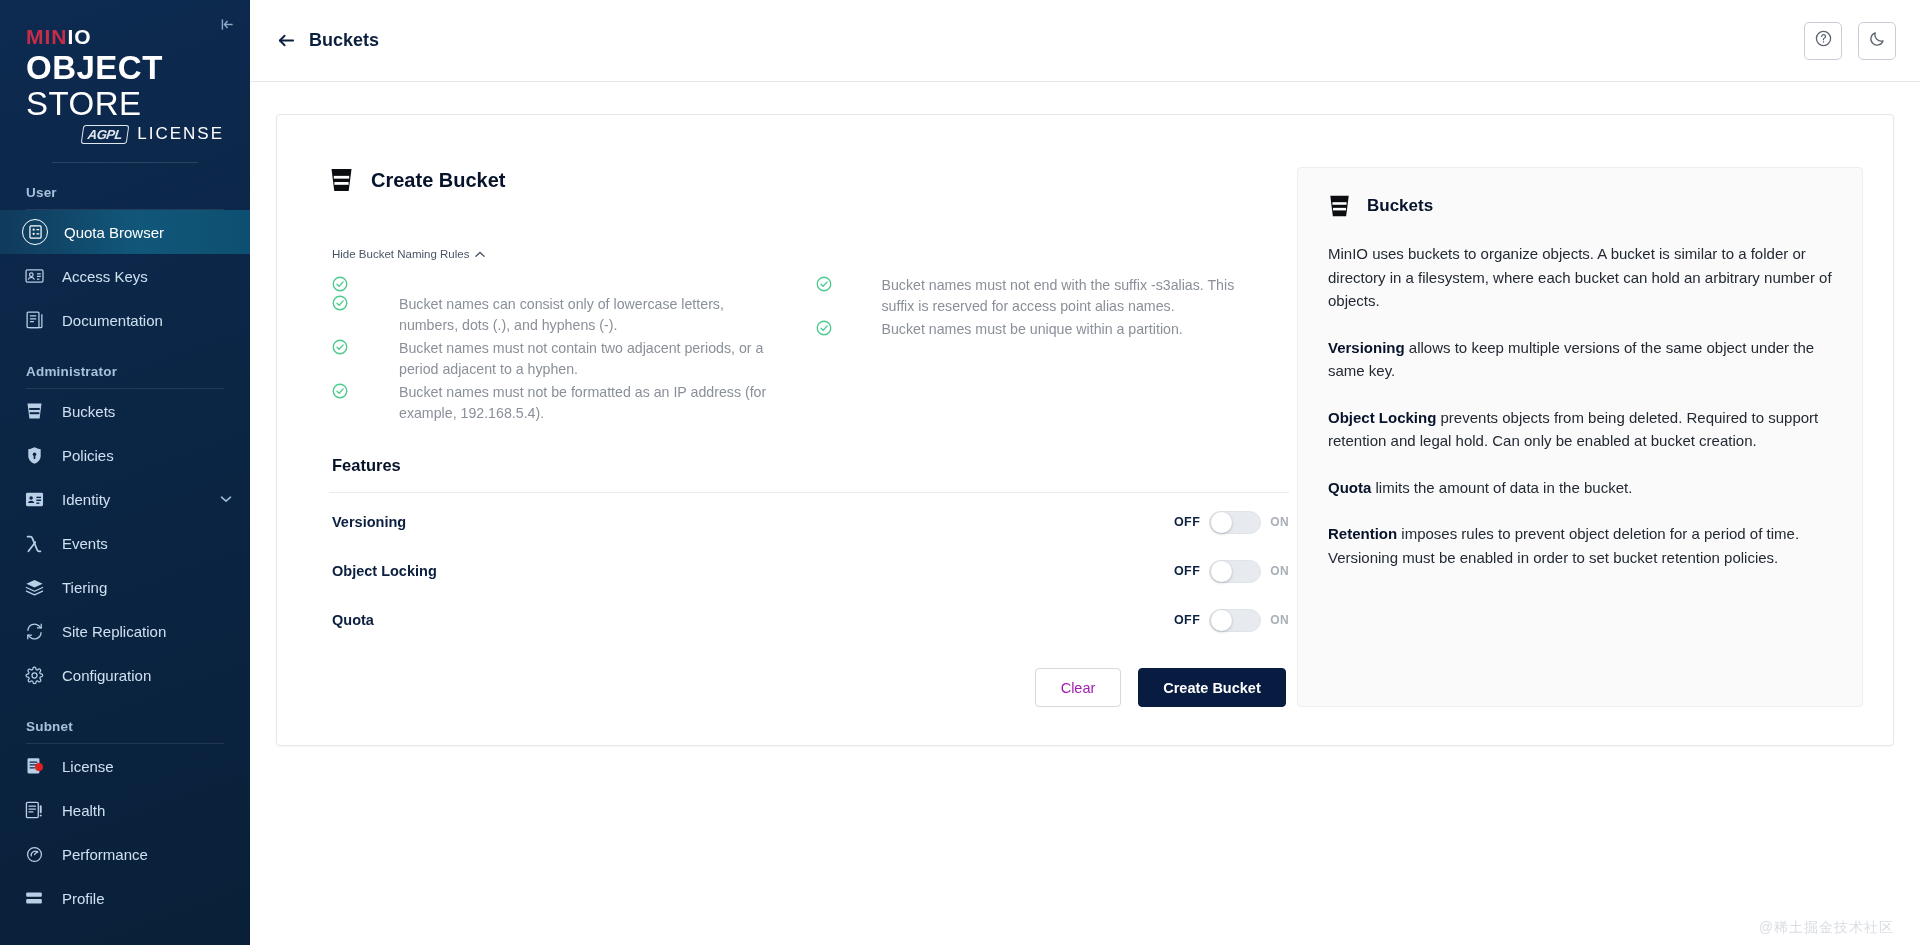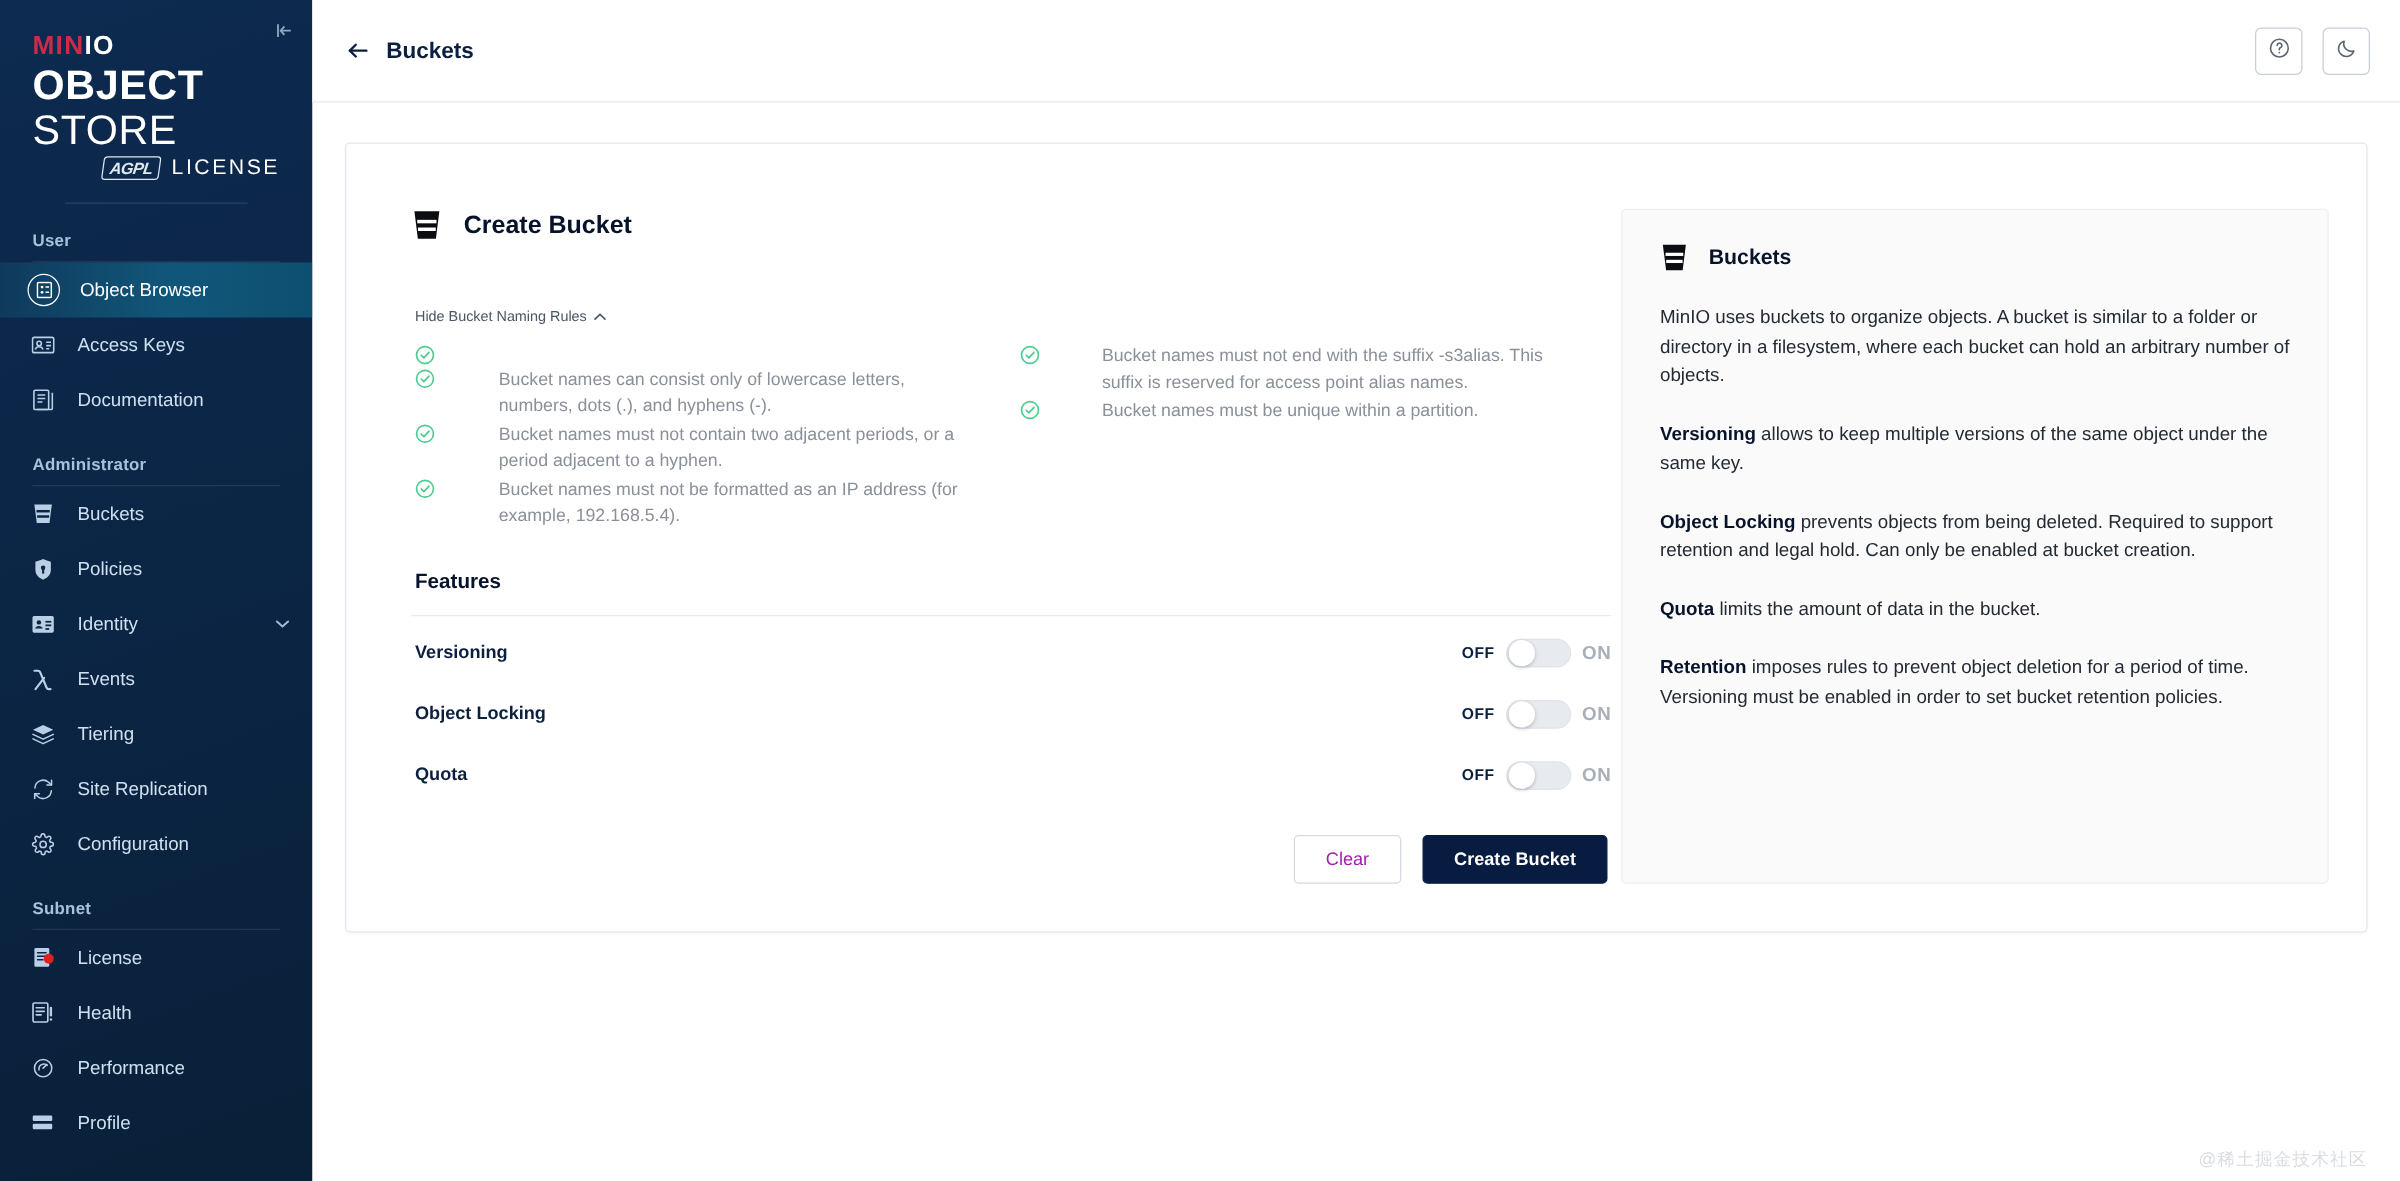--- a/index.html
+++ b/index.html
@@ -155,21 +155,21 @@
   .features-title { font-size: 16.5px; font-weight: bold; color: #06132b; padding-left: 3px; }
   .features-rule { height: 1px; background: #e7eaee; margin-top: 17px; }
 
   .toggle-row {
     display: flex; align-items: center; height: 40px;
     padding-left: 3px; margin-top: 9px;
   }
   .toggle-label { font-size: 14.5px; font-weight: bold; color: #0b1f3f; flex: 1 1 auto; }
   .toggle-widget { display: flex; align-items: center; gap: 9px; }
   .toggle-off-lbl { font-size: 12.5px; font-weight: bold; color: #0b1f3f; letter-spacing: 0.4px; }
-  .toggle-on-lbl  { font-size: 15px; font-weight: bold; color: #a9afb8; letter-spacing: 0.4px; }
+  .toggle-on-lbl  { font-size: 12px; font-weight: bold; color: #a9afb8; letter-spacing: 0.4px; }
   .switch {
     width: 52px; height: 23px; border-radius: 12px;
     background: #e7eaee; position: relative; cursor: pointer;
     border: 1px solid #e0e4e9;
   }
   .switch .knob {
     position: absolute; left: 1px; top: 0px;
     width: 21px; height: 21px; border-radius: 50%;
     background: #ffffff; box-shadow: 0 1px 3px rgba(16,24,40,0.25);
   }
@@ -234,21 +234,21 @@
         <div class="nav-divider"></div>
         <div class="nav-item active">
           <span class="nav-icon">
             <svg width="13" height="14" viewBox="0 0 14 15" fill="none" stroke="currentColor" stroke-width="1.3">
               <rect x="1" y="1" width="12" height="13" rx="1"></rect>
               <circle cx="5" cy="5" r="1.2" fill="currentColor" stroke="none"></circle>
               <circle cx="5" cy="9.5" r="1.2" fill="currentColor" stroke="none"></circle>
               <path d="M8 5h3M8 9.5h3"></path>
             </svg>
           </span>
-          <span class="nav-label">Object Browser</span>
+          <span class="nav-label">Quota Browser</span>
         </div>
         <div class="nav-item">
           <span class="nav-icon">
             <svg width="19" height="16" viewBox="0 0 20 17" fill="none" stroke="currentColor" stroke-width="1.35">
               <rect x="1" y="2" width="18" height="13" rx="1.5"></rect>
               <circle cx="6.6" cy="7.2" r="1.9"></circle>
               <path d="M3.3 12.4c.5-1.6 1.8-2.4 3.3-2.4s2.8.8 3.3 2.4"></path>
               <path d="M12.6 6.2h4.1M12.6 9h4.1M12.6 11.7h2.6"></path>
             </svg>
           </span>

